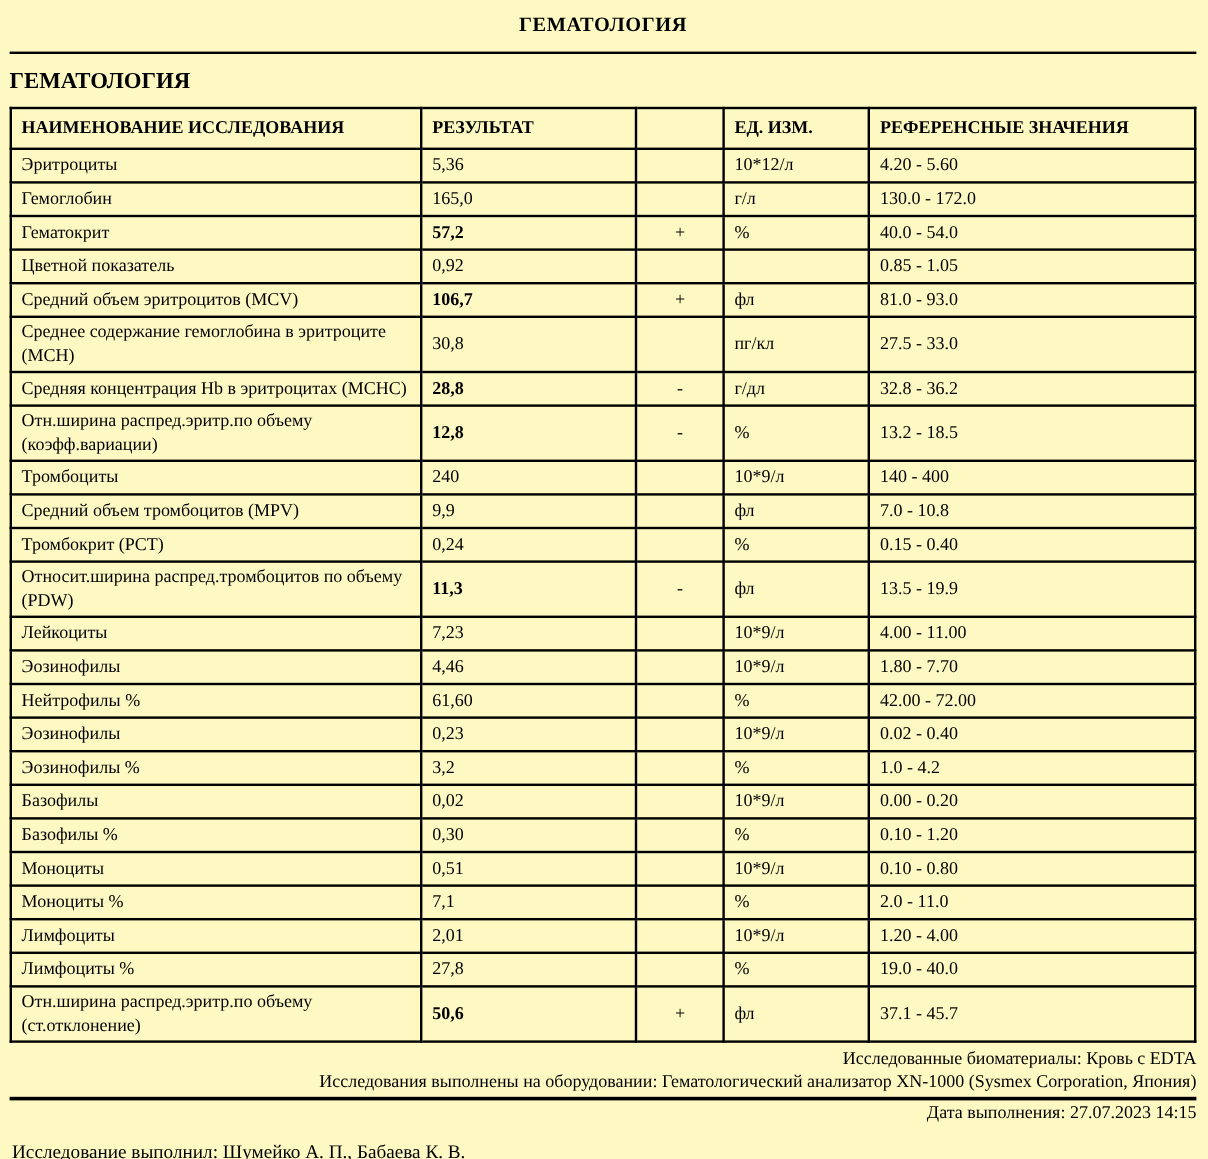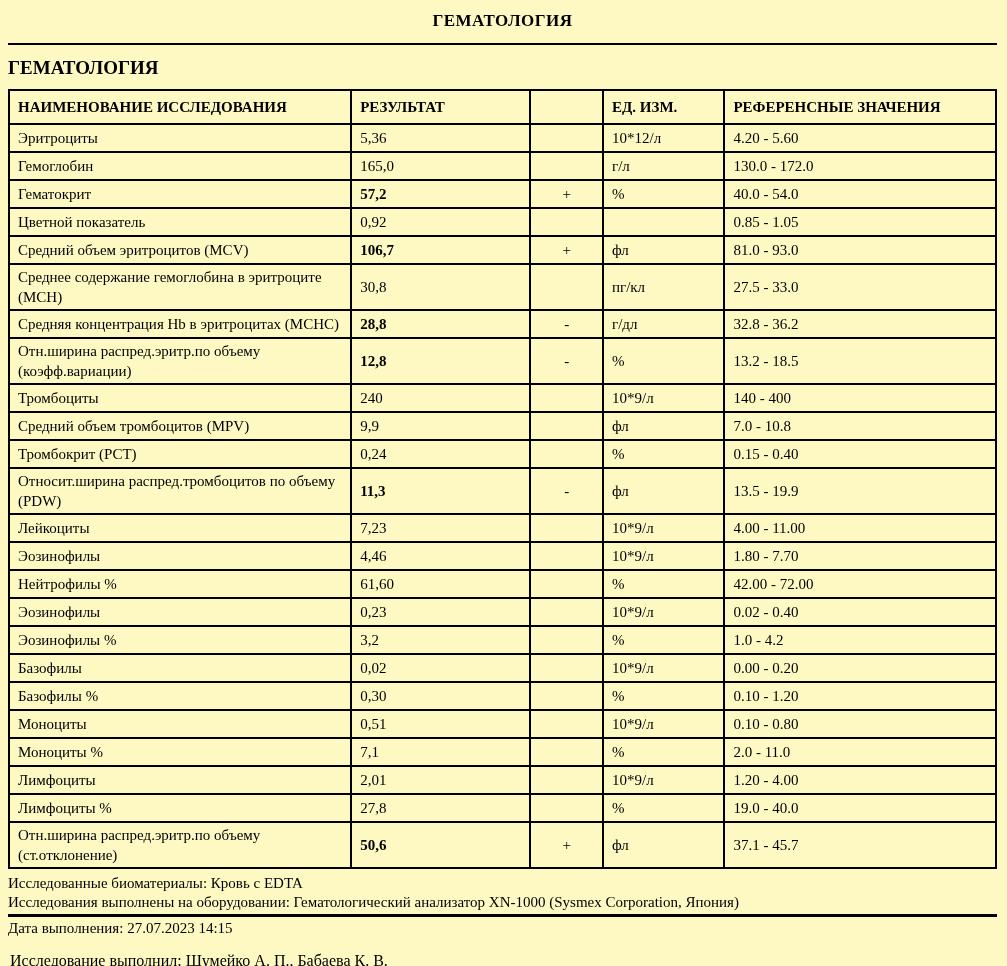--- a/index.html
+++ b/index.html
@@ -58,20 +58,21 @@
   }
   .c-name  { width: 36%; }
   .c-result{ width: 18%; margin-left: 20px; }
   .c-flag  { width: 6.2%; text-align: center !important; }
   .c-unit  { width: 11.6%; }
   .c-ref   { width: 28.2%; }
   td.bold { font-weight: bold; }
   .footer-line {
     font-size: 15px;
     line-height: 19px;
+    text-align: right;
   }
   .footer-line.first { margin-top: 5px; }
   .thick-rule {
     border: none;
     border-top: 3px solid #000;
     margin: 2px 0 2px 0;
   }
   .performed {
     font-size: 16px;
     text-align: left;

